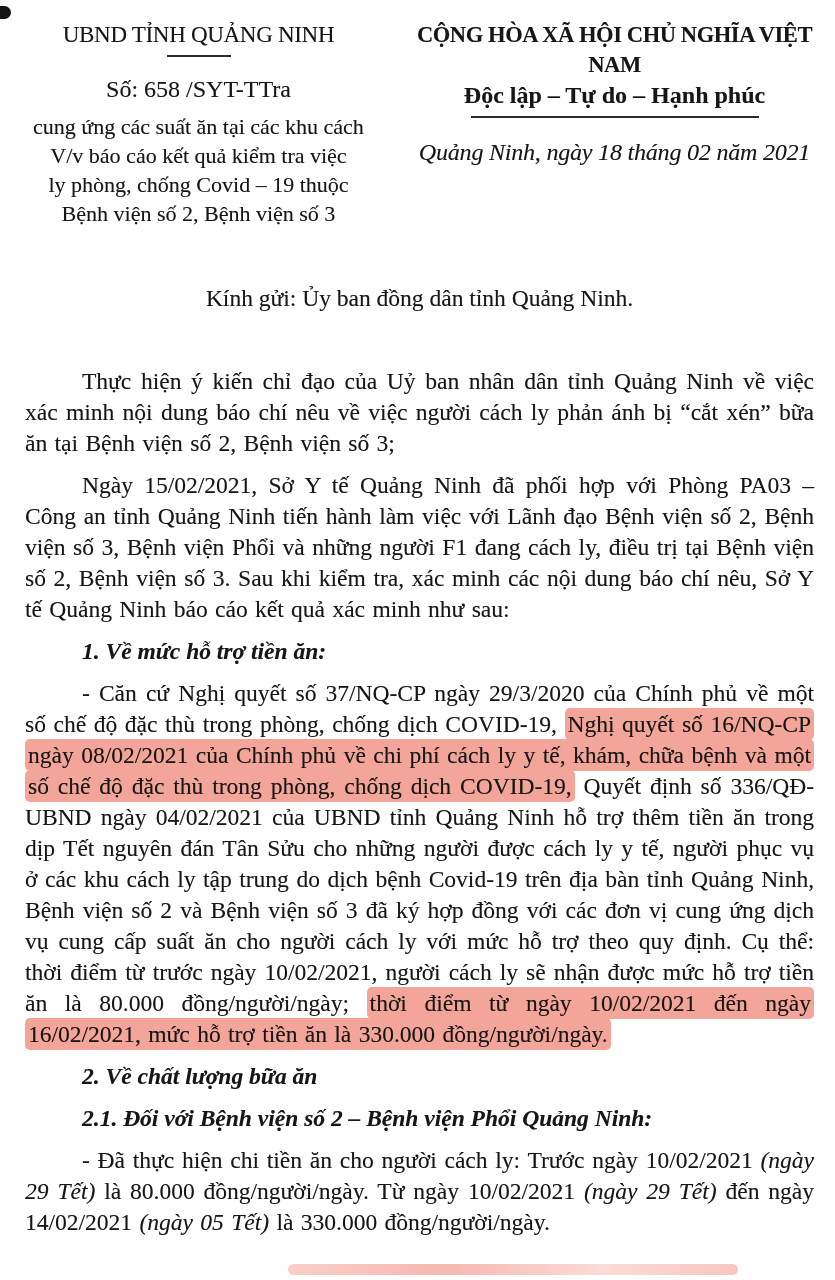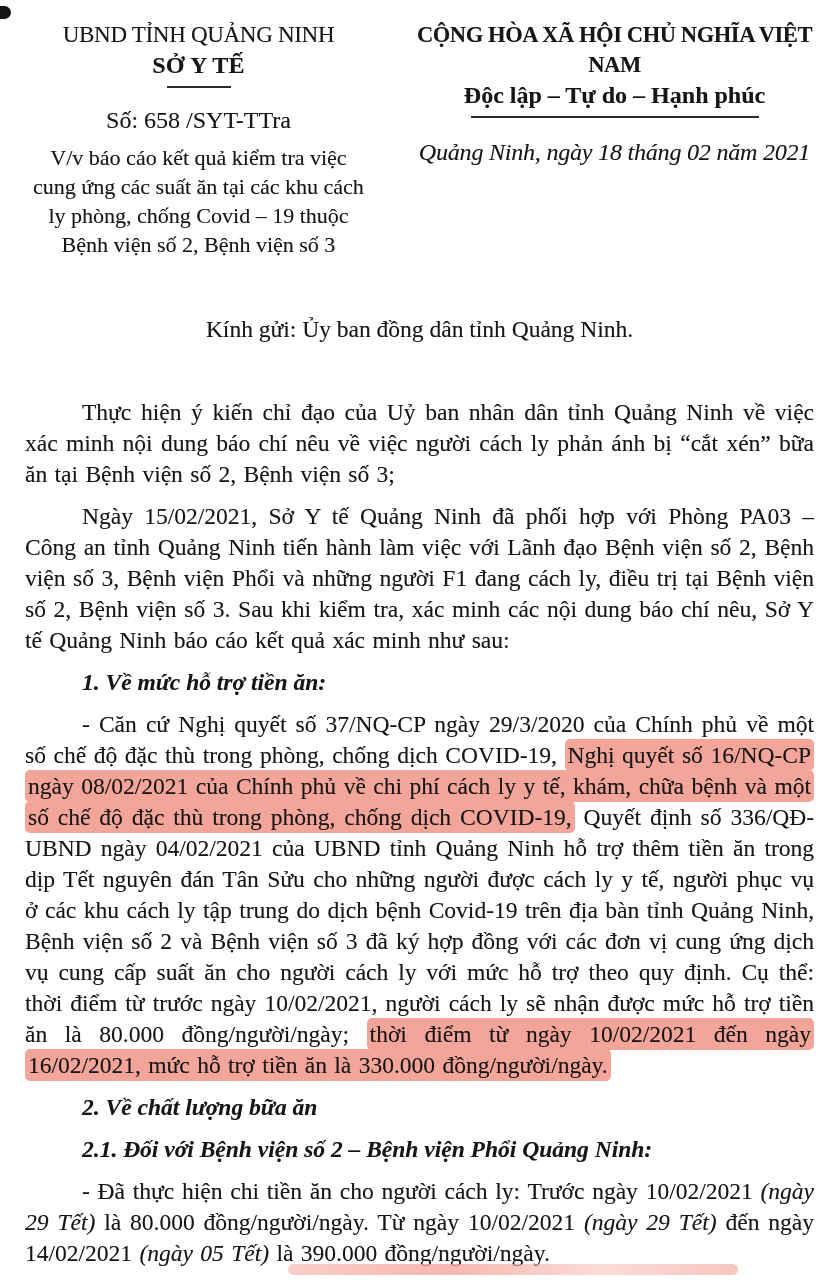--- a/index.html
+++ b/index.html
@@ -77,26 +77,25 @@
 </head>
 <body>
 
 <div class="page">
 
   <div class="corner-mark"></div>
 
   <div class="header">
     <div class="hcol-left">
       <div class="issuer-parent">UBND TỈNH QUẢNG NINH</div>
-      <div class="issuer">SỞ Y TẾ</div>
       <hr class="rule rule-left">
       <div class="doc-number">Số: 658 /SYT-TTra</div>
       <div class="subject">
+        <div>cung ứng các suất ăn tại các khu cách</div>
         <div>V/v báo cáo kết quả kiểm tra việc</div>
-        <div>cung ứng các suất ăn tại các khu cách</div>
         <div>ly phòng, chống Covid – 19 thuộc</div>
         <div>Bệnh viện số 2, Bệnh viện số 3</div>
       </div>
     </div>
     <div class="hcol-right">
       <div class="motto1">CỘNG HÒA XÃ HỘI CHỦ NGHĨA VIỆT NAM</div>
       <div class="motto2">Độc lập – Tự do – Hạnh phúc</div>
       <hr class="rule rule-right">
       <div class="place-date">Quảng Ninh, ngày 18 tháng 02 năm 2021</div>
     </div>
@@ -110,18 +109,18 @@
     <p class="body-p">Ngày 15/02/2021, Sở Y tế Quảng Ninh đã phối hợp với Phòng PA03 – Công an tỉnh Quảng Ninh tiến hành làm việc với Lãnh đạo Bệnh viện số 2, Bệnh viện số 3, Bệnh viện Phổi và những người F1 đang cách ly, điều trị tại Bệnh viện số 2, Bệnh viện số 3. Sau khi kiểm tra, xác minh các nội dung báo chí nêu, Sở Y tế Quảng Ninh báo cáo kết quả xác minh như sau:</p>
 
     <div class="heading">1. Về mức hỗ trợ tiền ăn:</div>
 
     <p class="body-p"><span>- Căn cứ Nghị quyết số 37/NQ-CP ngày 29/3/2020 của Chính phủ về một số chế độ đặc thù trong phòng, chống dịch COVID-19, </span><span class="hl">Nghị quyết số 16/NQ-CP ngày 08/02/2021 của Chính phủ về chi phí cách ly y tế, khám, chữa bệnh và một số chế độ đặc thù trong phòng, chống dịch COVID-19,</span><span> Quyết định số 336/QĐ-UBND ngày 04/02/2021 của UBND tỉnh Quảng Ninh hỗ trợ thêm tiền ăn trong dịp Tết nguyên đán Tân Sửu cho những người được cách ly y tế, người phục vụ ở các khu cách ly tập trung do dịch bệnh Covid-19 trên địa bàn tỉnh Quảng Ninh, Bệnh viện số 2 và Bệnh viện số 3 đã ký hợp đồng với các đơn vị cung ứng dịch vụ cung cấp suất ăn cho người cách ly với mức hỗ trợ theo quy định. Cụ thể: thời điểm từ trước ngày 10/02/2021, người cách ly sẽ nhận được mức hỗ trợ tiền ăn là 80.000 đồng/người/ngày; </span><span class="hl">thời điểm từ ngày 10/02/2021 đến ngày 16/02/2021, mức hỗ trợ tiền ăn là 330.000 đồng/người/ngày.</span></p>
 
     <div class="heading">2. Về chất lượng bữa ăn</div>
 
     <div class="heading">2.1. Đối với Bệnh viện số 2 – Bệnh viện Phổi Quảng Ninh:</div>
 
-    <p class="body-p"><span>- Đã thực hiện chi tiền ăn cho người cách ly: Trước ngày 10/02/2021 </span><span class="it">(ngày 29 Tết)</span><span> là 80.000 đồng/người/ngày. Từ ngày 10/02/2021 </span><span class="it">(ngày 29 Tết)</span><span> đến ngày 14/02/2021 </span><span class="it">(ngày 05 Tết)</span><span> là 390.000 đồng/người/ngày.</span></p>
+    <p class="body-p"><span>- Đã thực hiện chi tiền ăn cho người cách ly: Trước ngày 10/02/2021 </span><span class="it">(ngày 29 Tết)</span><span> là 80.000 đồng/người/ngày. Từ ngày 10/02/2021 </span><span class="it">(ngày 29 Tết)</span><span> đến ngày 14/02/2021 </span><span class="it">(ngày 05 Tết)</span><span> là 330.000 đồng/người/ngày.</span></p>
   </div>
 
   <div class="bottom-streak"></div>
 
 </div>
 
 </body></html>

